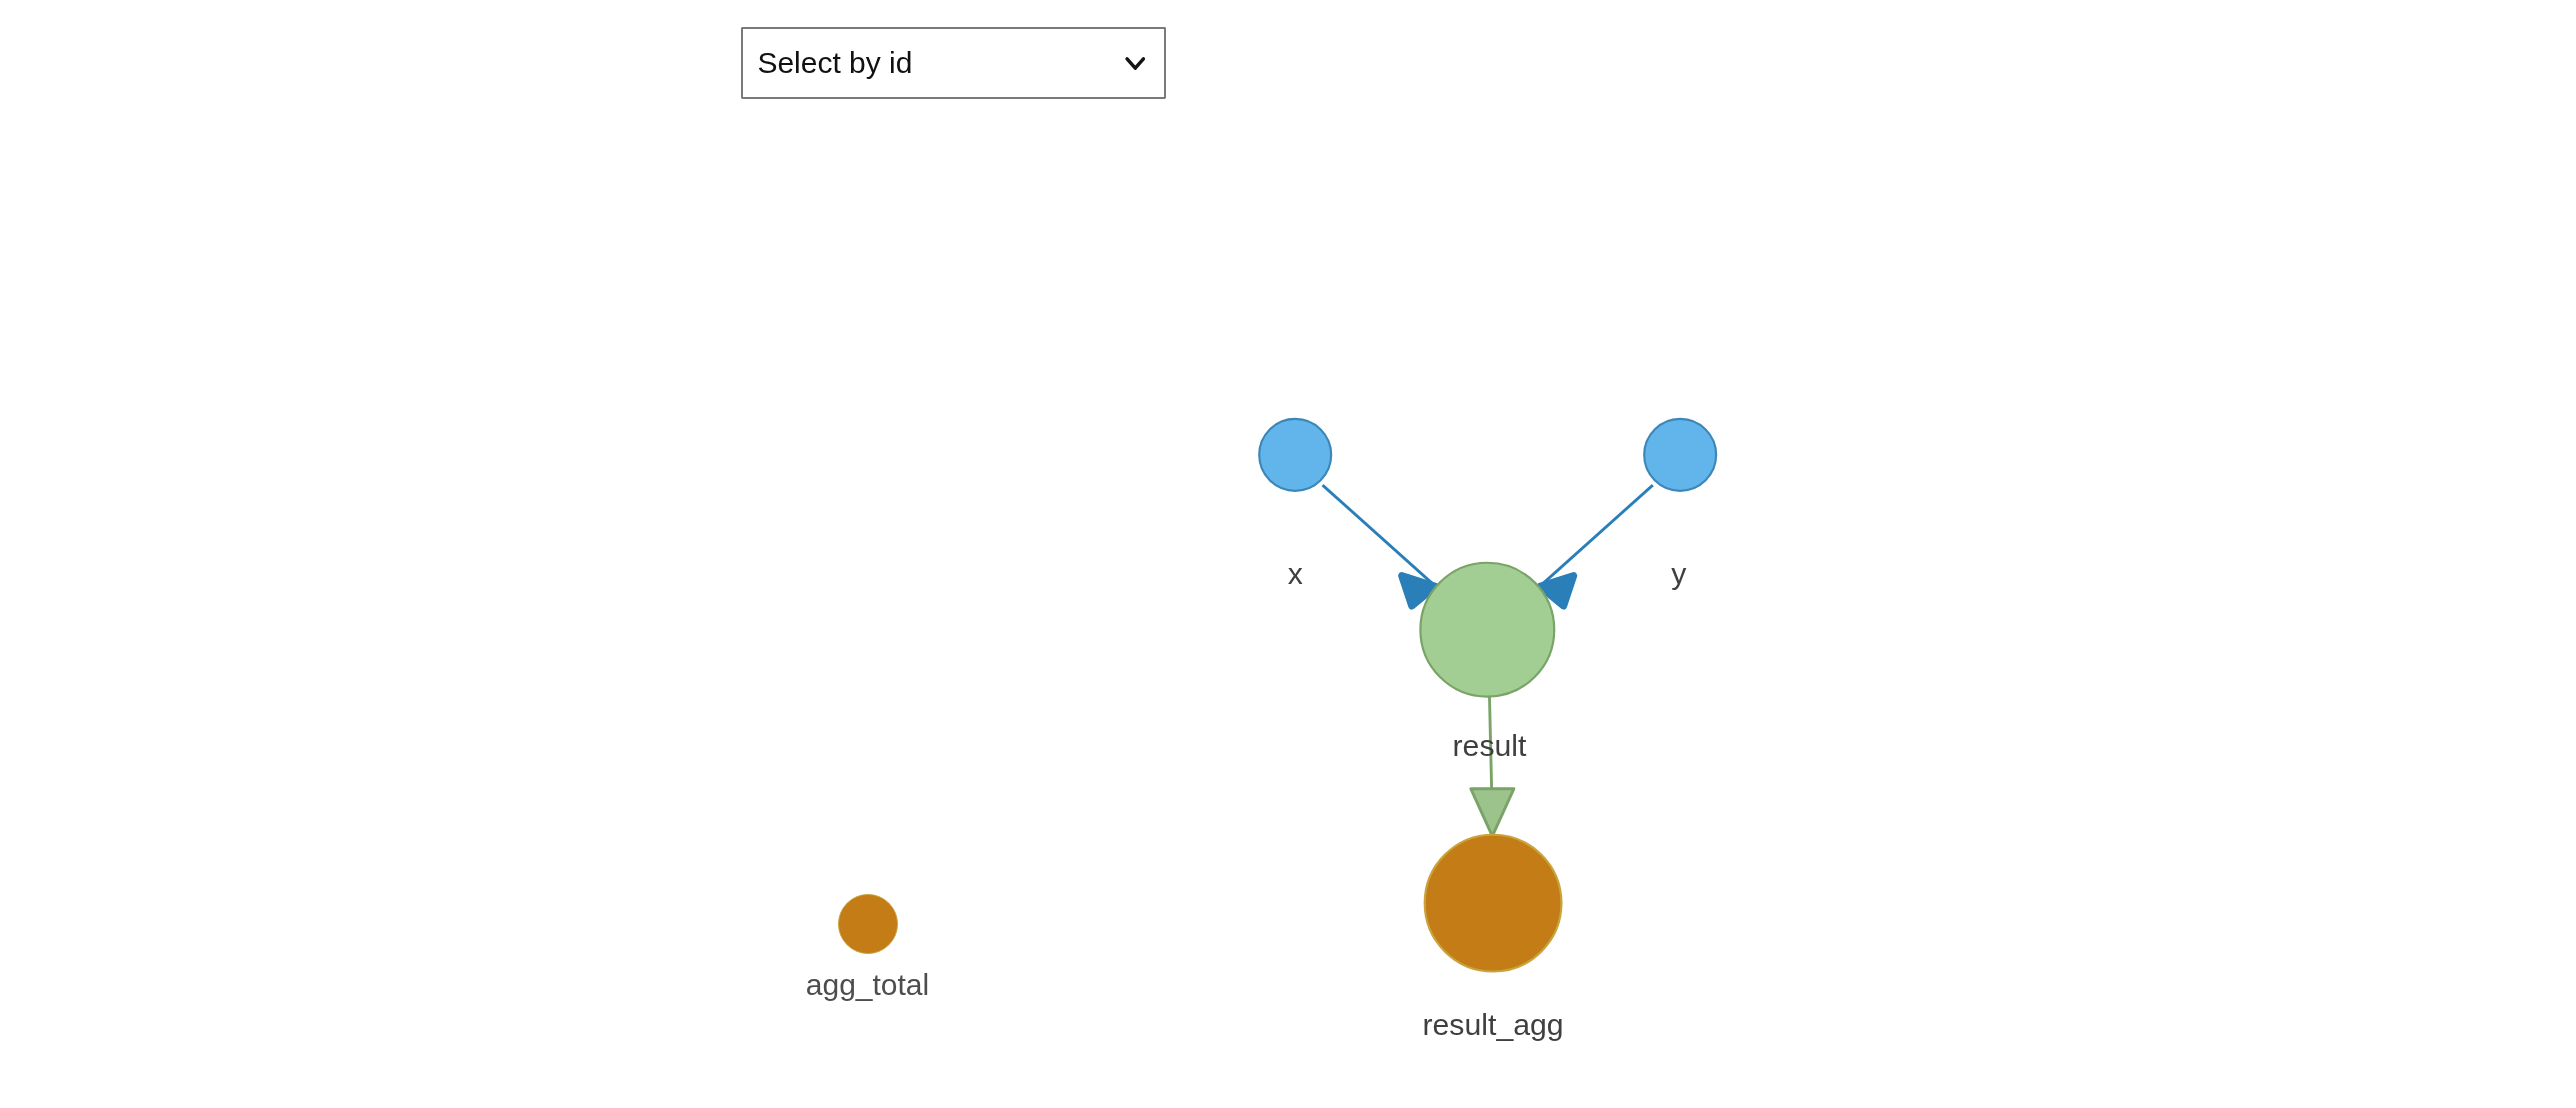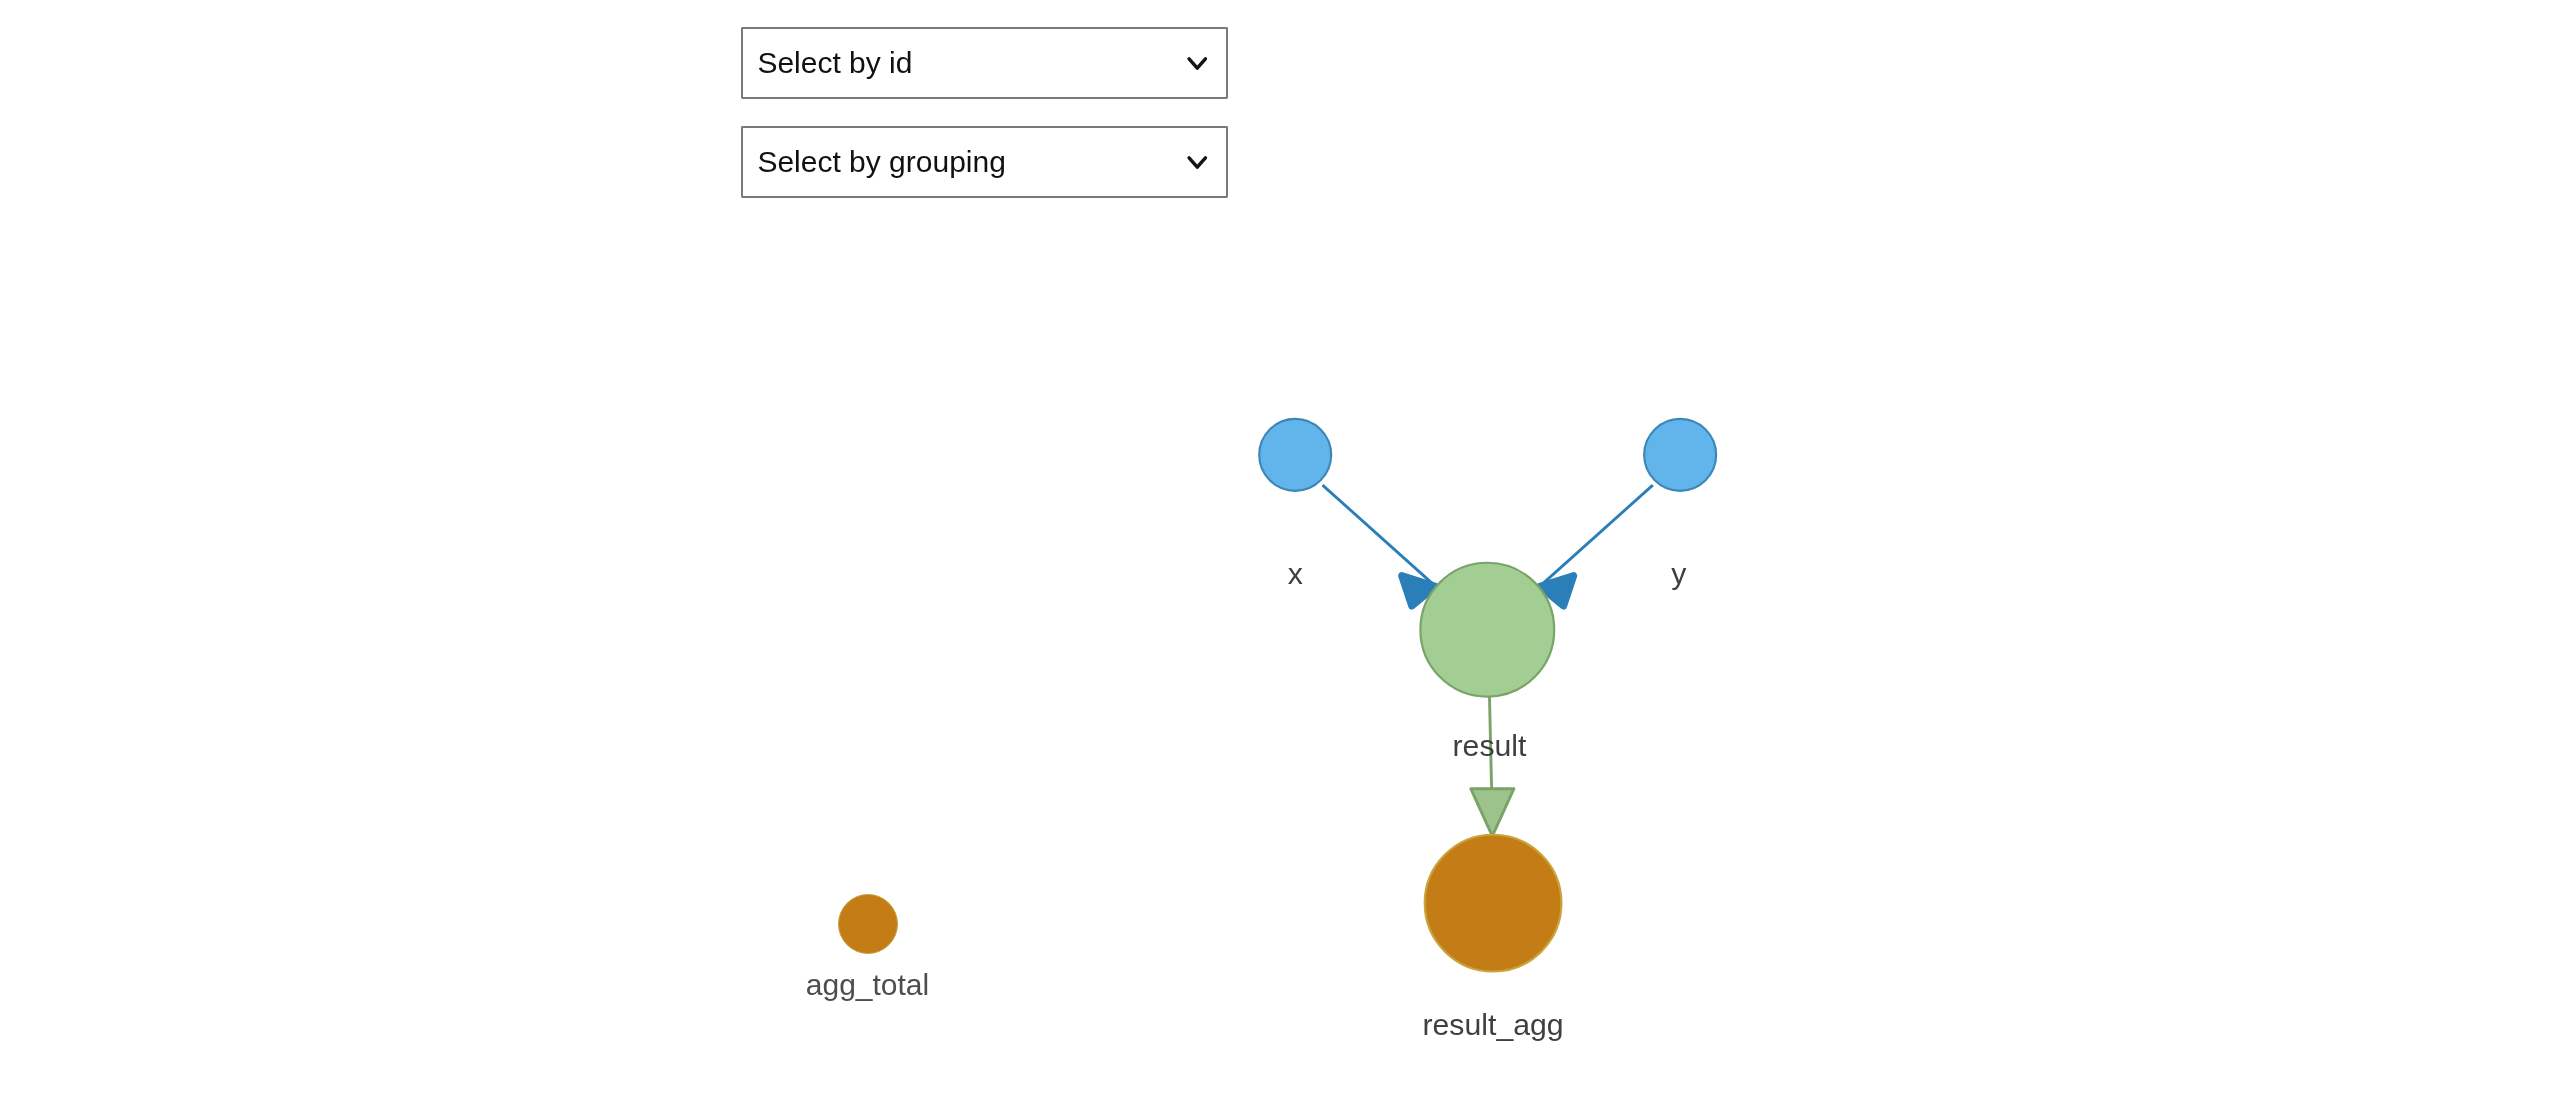--- a/index.html
+++ b/index.html
@@ -17,21 +17,21 @@
 
   
   #controls {
     position: absolute;
     left: 741px;
     top: 27px;
     width: 432px;
   }
   .select-wrap {
     position: relative;
-    width: 487px;
+    width: 425px;
     height: 72px;
     margin-bottom: 27px;
   }
   .select-box {
     box-sizing: border-box;
     width: 100%;
     height: 100%;
     background: #ffffff;
     border: 2.2px solid #7a7a7a;
     border-radius: 1.4px;
@@ -114,28 +114,20 @@
 
   <div class="select-wrap">
     <div class="select-box">
       <span class="select-label">Select by id</span>
     </div>
     <svg class="select-chevron" viewBox="0 0 24 24">
       <path d="M4 8 L12 17 L20 8" fill="none" stroke="#141414" stroke-width="3.4" stroke-linecap="round" stroke-linejoin="round"></path>
     </svg>
   </div>
 
-  <div class="select-wrap">
-    <div class="select-box">
-      <span class="select-label">Select by grouping</span>
-    </div>
-    <svg class="select-chevron" viewBox="0 0 24 24">
-      <path d="M4 8 L12 17 L20 8" fill="none" stroke="#141414" stroke-width="3.4" stroke-linecap="round" stroke-linejoin="round"></path>
-    </svg>
-  </div>
 
 </div>
 
 <div id="legend">
 
 
 
   <div class="legend-item" style="top:894px;">
     <div class="legend-swatch" style="background:#c47d16;border:1.4px solid #c9a33c;"></div>
     <div class="legend-text">agg_total</div>

